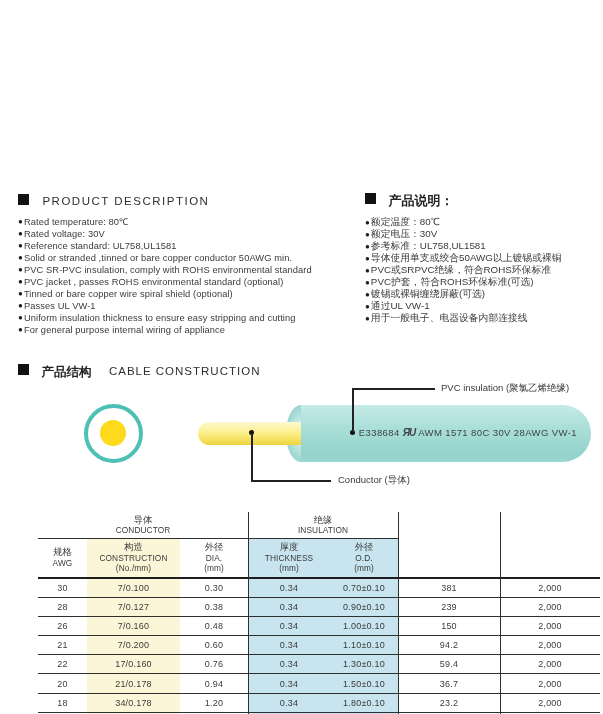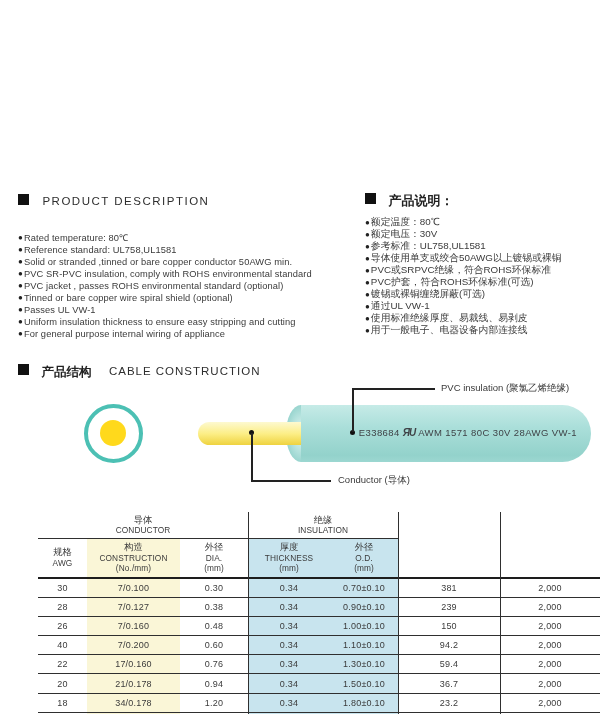--- a/index.html
+++ b/index.html
@@ -53,22 +53,23 @@
 </style>
 </head>
 <body>
 
 <div class="page">
 
   <div class="abs" style="left:18px;top:191px;">
     <span class="sq"></span>
     <span class="sec-title-en" style="margin-left:9px;">PRODUCT  DESCRIPTION</span>
   </div>
-  <div id="en-items" class="abs blist en" style="left:18px;top:232px;width:348px;">
+  <div id="en-items" class="abs blist en" style="left:18px;top:216px;width:348px;">
       <div class="li"><span class="bullet">●</span><span>Rated temperature: 80℃</span></div>
+      <div class="li"><span class="bullet">●</span><span>Rated voltage: 30V</span></div>
       <div class="li"><span class="bullet">●</span><span>Reference standard: UL758,UL1581</span></div>
       <div class="li"><span class="bullet">●</span><span>Solid or stranded ,tinned or bare copper conductor 50AWG min.</span></div>
       <div class="li"><span class="bullet">●</span><span>PVC SR-PVC insulation, comply with ROHS environmental standard</span></div>
       <div class="li"><span class="bullet">●</span><span>PVC jacket , passes ROHS environmental standard (optional)</span></div>
       <div class="li"><span class="bullet">●</span><span>Tinned or bare copper wire spiral shield (optional)</span></div>
       <div class="li"><span class="bullet">●</span><span>Passes UL VW-1</span></div>
       <div class="li"><span class="bullet">●</span><span>Uniform insulation thickness to ensure easy stripping and cutting</span></div>
       <div class="li"><span class="bullet">●</span><span>For general purpose internal wiring of appliance</span></div>
     </div>
 
@@ -78,21 +79,20 @@
   </div>
   <div id="cn-items" class="abs blist cn" style="left:365px;top:216px;width:236px;">
       <div class="li"><span class="bullet">●</span><span>额定温度：80℃</span></div>
       <div class="li"><span class="bullet">●</span><span>额定电压：30V</span></div>
       <div class="li"><span class="bullet">●</span><span>参考标准：UL758,UL1581</span></div>
       <div class="li"><span class="bullet">●</span><span>导体使用单支或绞合50AWG以上镀锡或裸铜</span></div>
       <div class="li"><span class="bullet">●</span><span>PVC或SRPVC绝缘，符合ROHS环保标准</span></div>
       <div class="li"><span class="bullet">●</span><span>PVC护套，符合ROHS环保标准(可选)</span></div>
       <div class="li"><span class="bullet">●</span><span>镀锡或裸铜缠绕屏蔽(可选)</span></div>
       <div class="li"><span class="bullet">●</span><span>通过UL VW-1</span></div>
-      <div class="li"><span class="bullet">●</span><span>使用标准绝缘厚度、易裁线、易剥皮</span></div>
       <div class="li"><span class="bullet">●</span><span>用于一般电子、电器设备内部连接线</span></div>
     </div>
 
   <div class="abs" style="left:18px;top:361px;">
     <span class="sq"></span>
     <span class="sec-title-cn" style="margin-left:8px;font-size:12.5px;vertical-align:-1px;">产品结构</span>
     <span class="sec-title-en" style="margin-left:13px;letter-spacing:1px;">CABLE  CONSTRUCTION</span>
   </div>
 
   <div class="abs xsec-ring" style="left:84px;top:404px;"></div>
@@ -182,21 +182,21 @@
         <div class="trow">
           <div class="td" style="width: 49px;">26</div>
           <div class="td" style="width: 93px;">7/0.160</div>
           <div class="td" style="width: 68px;">0.48</div>
           <div class="td" style="width: 82px;">0.34</div>
           <div class="td" style="width: 68px;">1.00±0.10</div>
           <div class="td" style="width: 102px;">150</div>
           <div class="td" style="width: 100px;">2,000</div>
         </div>
         <div class="trow">
-          <div class="td" style="width: 49px;">40</div>
+          <div class="td" style="width: 49px;">21</div>
           <div class="td" style="width: 93px;">7/0.200</div>
           <div class="td" style="width: 68px;">0.60</div>
           <div class="td" style="width: 82px;">0.34</div>
           <div class="td" style="width: 68px;">1.10±0.10</div>
           <div class="td" style="width: 102px;">94.2</div>
           <div class="td" style="width: 100px;">2,000</div>
         </div>
         <div class="trow">
           <div class="td" style="width: 49px;">22</div>
           <div class="td" style="width: 93px;">17/0.160</div>

